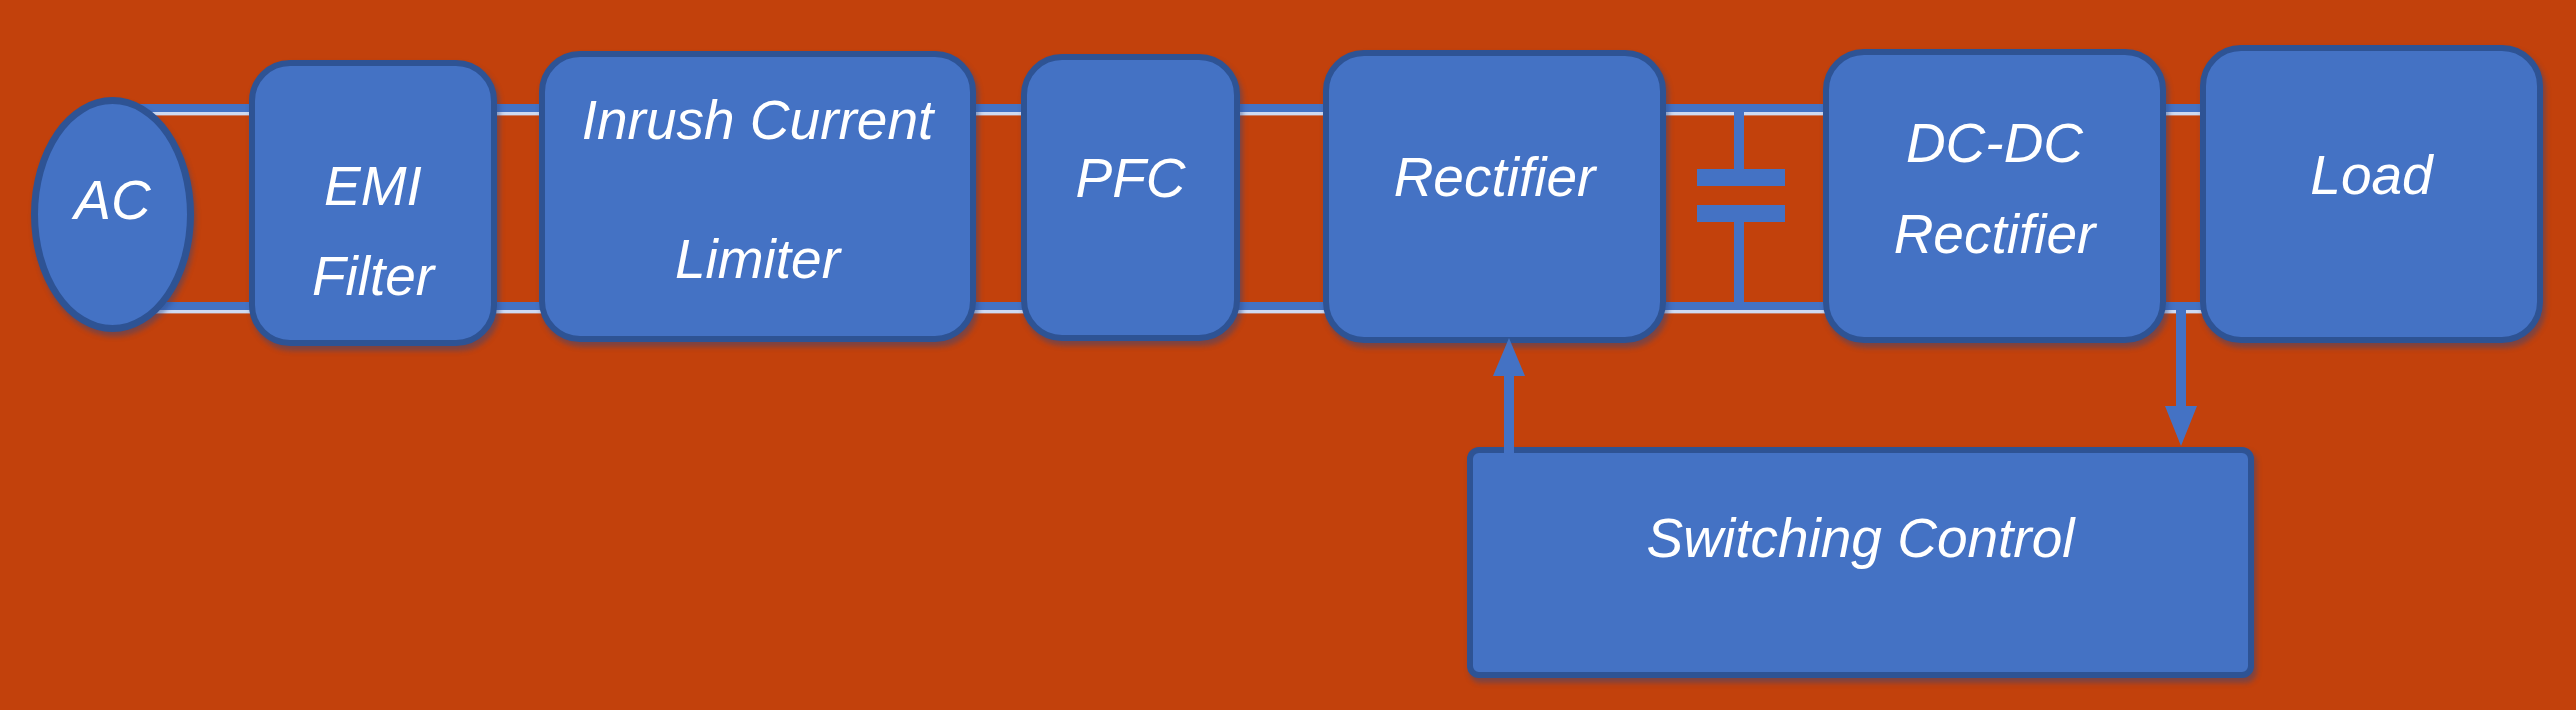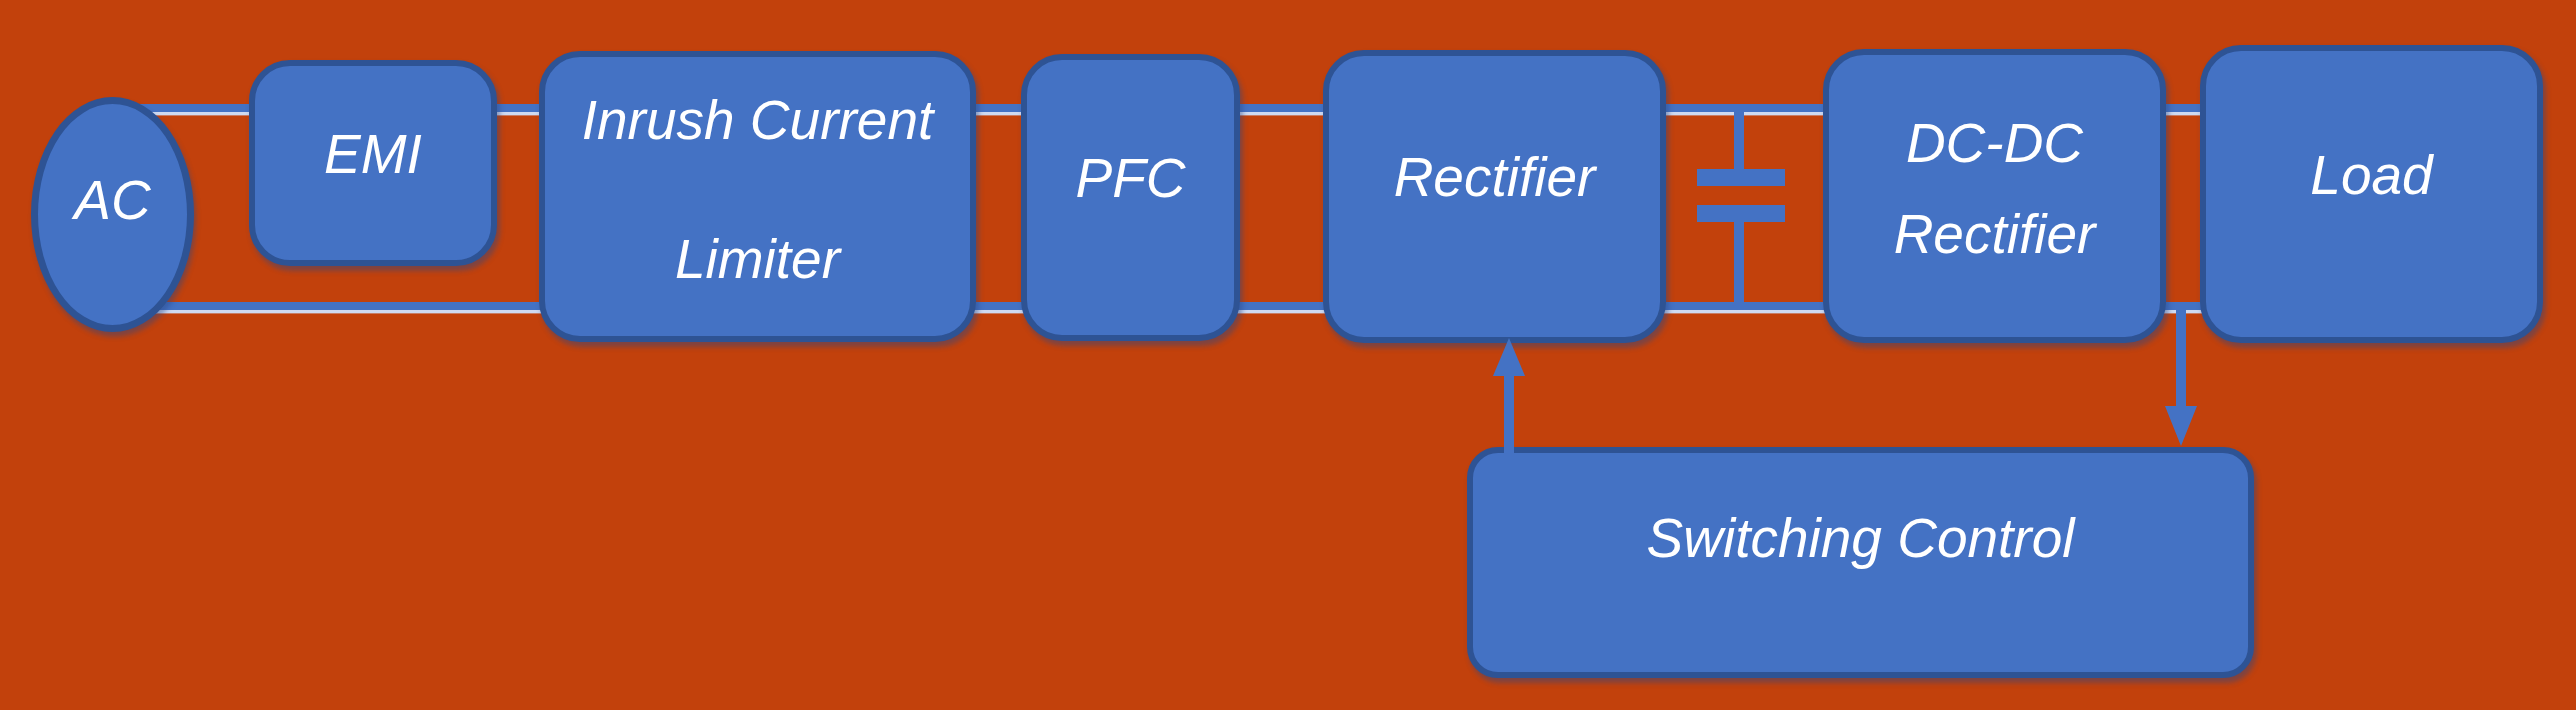--- a/index.html
+++ b/index.html
@@ -42,28 +42,28 @@
     box-shadow: 2.1px 4.8px 5.5px rgba(43, 72, 132, 0.45);
   }
   .block .line { display: block; }
 
   .ac {
     left: 31px; top: 97px; width: 163px; height: 235px;
     border-radius: 50%;
     border-width: 7.5px;
     padding-bottom: 27.4px;
   }
-  .emi      { left: 249px;  top: 60px; width: 248px; height: 206px; padding-bottom: 18px; }
+  .emi      { left: 249px;  top: 60px; width: 248px; height: 286px; padding-bottom: 18px; justify-content: flex-end; }
   .inrush   { left: 539px;  top: 51px; width: 437px; height: 291px; padding-bottom: 13.7px; gap: 48px; }
   .pfc      { left: 1021px; top: 54px; width: 219px; height: 287px; padding-bottom: 38px; }
   .rect     { left: 1323px; top: 50px; width: 343px; height: 293px; padding-bottom: 38px; text-align: right; }
   .dcdc     { left: 1823px; top: 49px; width: 343px; height: 294px; padding-bottom: 13.7px; text-align: center; }
   .load     { left: 2200px; top: 45px; width: 343px; height: 298px; padding-bottom: 38px; }
   .switching{ left: 1467px; top: 447px; width: 787px; height: 231px;
-              border-radius: 31px; padding-bottom: 48px; }
+              border-radius: 12px; padding-bottom: 48px; }
 
   
   .cap-part { position: absolute; background: #4472C4; z-index: 3; }
   .cap-lead-top    { left: 1734px; top: 108px; width: 9.6px;  height: 66px; }
   .cap-plate-top   { left: 1697px; top: 169px; width: 88px; height: 17px; }
   .cap-plate-bot   { left: 1697px; top: 205px; width: 88px; height: 17px; }
   .cap-lead-bottom { left: 1734px; top: 222px; width: 9.6px;  height: 84px; }
 
   
   .arrow-stem { position: absolute; width: 9.6px; background: #4472C4; z-index: 3; }
@@ -90,20 +90,21 @@
 
   <div class="bus top"></div>
   <div class="bus bottom"></div>
 
   <div class="block ac">
     <span class="line">AC</span>
   </div>
 
   <div class="block emi">
     <span class="line">EMI</span>
+    <span class="line">Filter</span>
   </div>
 
   <div class="block inrush">
     <span class="line">Inrush Current</span>
     <span class="line">Limiter</span>
   </div>
 
   <div class="block pfc">
     <span class="line">PFC</span>
   </div>

